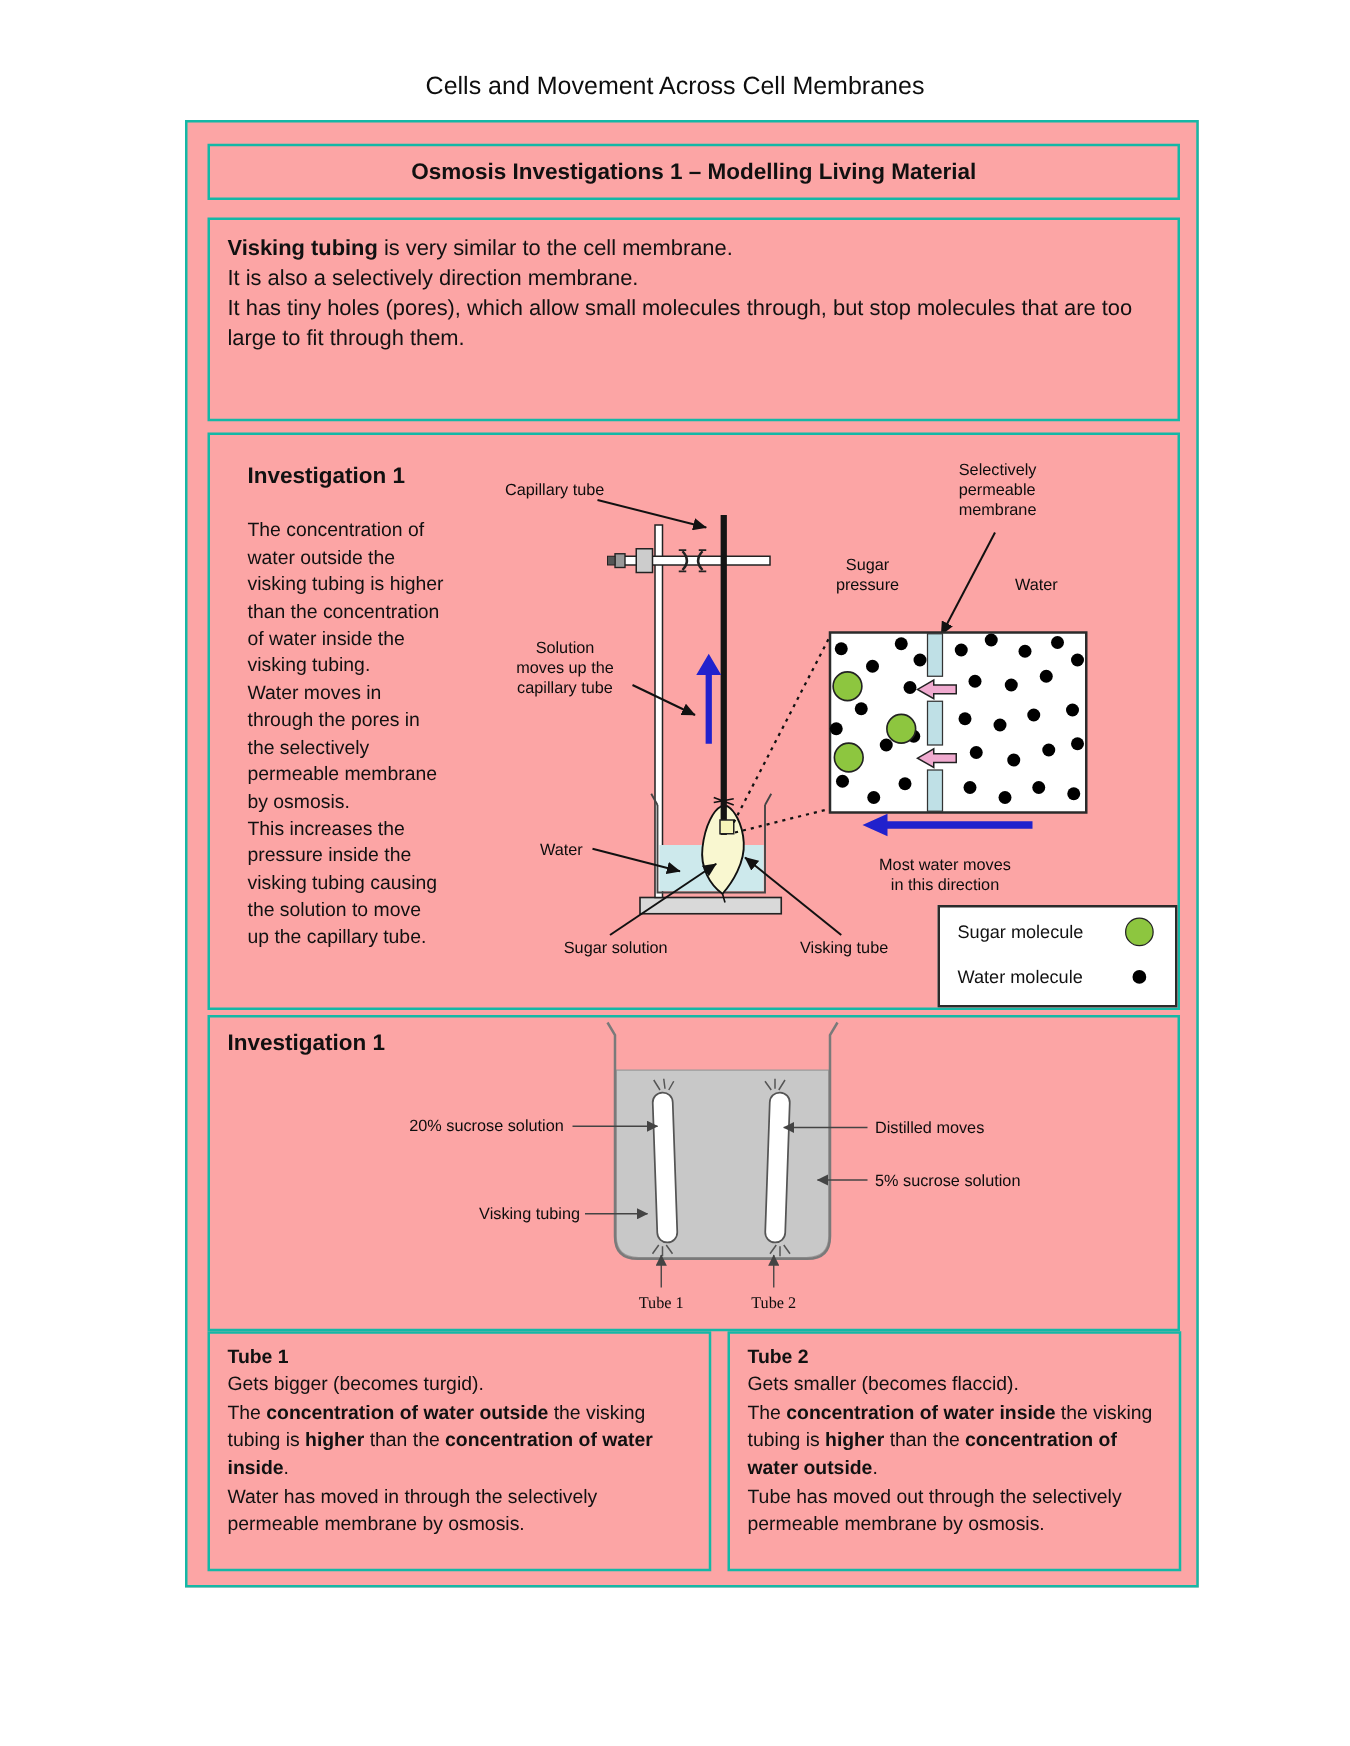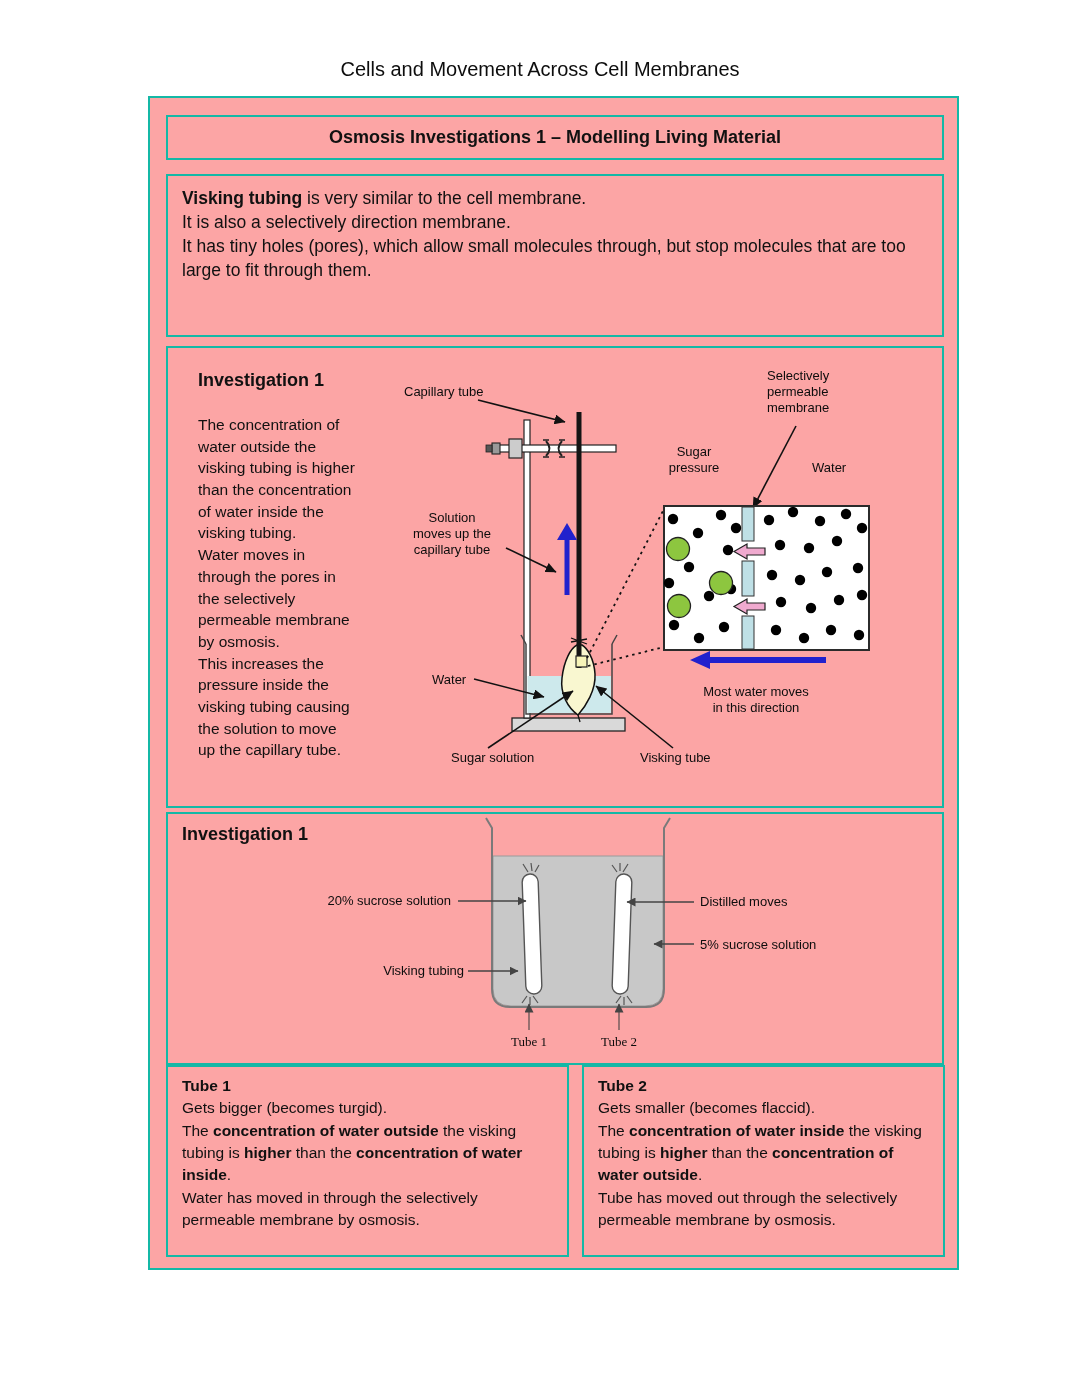--- a/index.html
+++ b/index.html
@@ -198,20 +198,26 @@
     <div class="lbl" style="left:472px; top:402px;">Visking tube</div>
     <div class="lbl c" style="left:481px; top:96px; width:90px;">Sugar
 pressure</div>
     <div class="lbl" style="left:644px; top:112px;">Water</div>
     <div class="lbl" style="left:599px; top:20px;">Selectively
 permeable
 membrane</div>
     <div class="lbl c" style="left:518px; top:336px; width:140px;">Most water moves
 in this direction</div>
 
+    <div class="legend-box">
+      <div class="legend-row" style="top:12px;">Sugar molecule</div>
+      <span class="legend-swatch-sugar" style="left:148px; top:8px;"></span>
+      <div class="legend-row" style="top:48px;">Water molecule</div>
+      <span class="legend-swatch-water" style="left:154px; top:50px;"></span>
+    </div>
   </div>
 
   <div class="box" style="left:16px; top:714px; width:778px; height:253px;">
     <div class="sec-title" style="left:14px; top:10px;">Investigation 1</div>
 
     <svg width="774" height="249" viewBox="0 0 774 249">
       <defs>
         <marker id="ah-g" markerUnits="userSpaceOnUse" markerWidth="10" markerHeight="9" refX="8.5" refY="4.5" orient="auto">
           <path d="M0,0 L9,4.5 L0,9 Z" fill="#444"></path>
         </marker>

